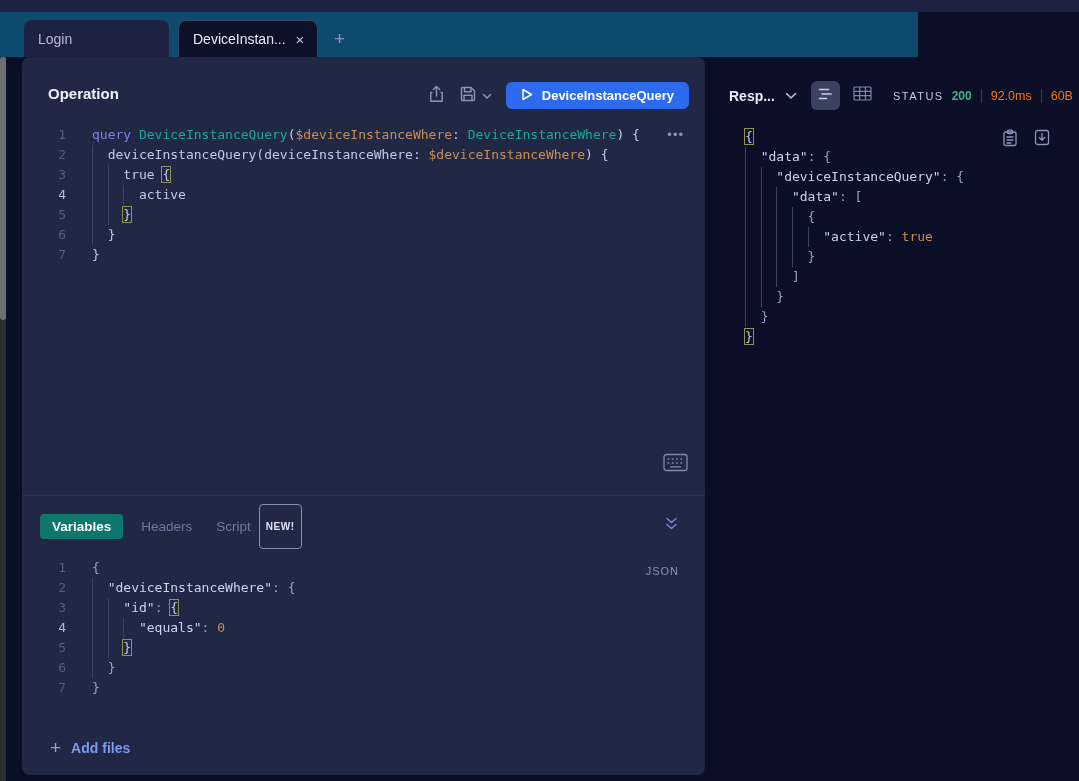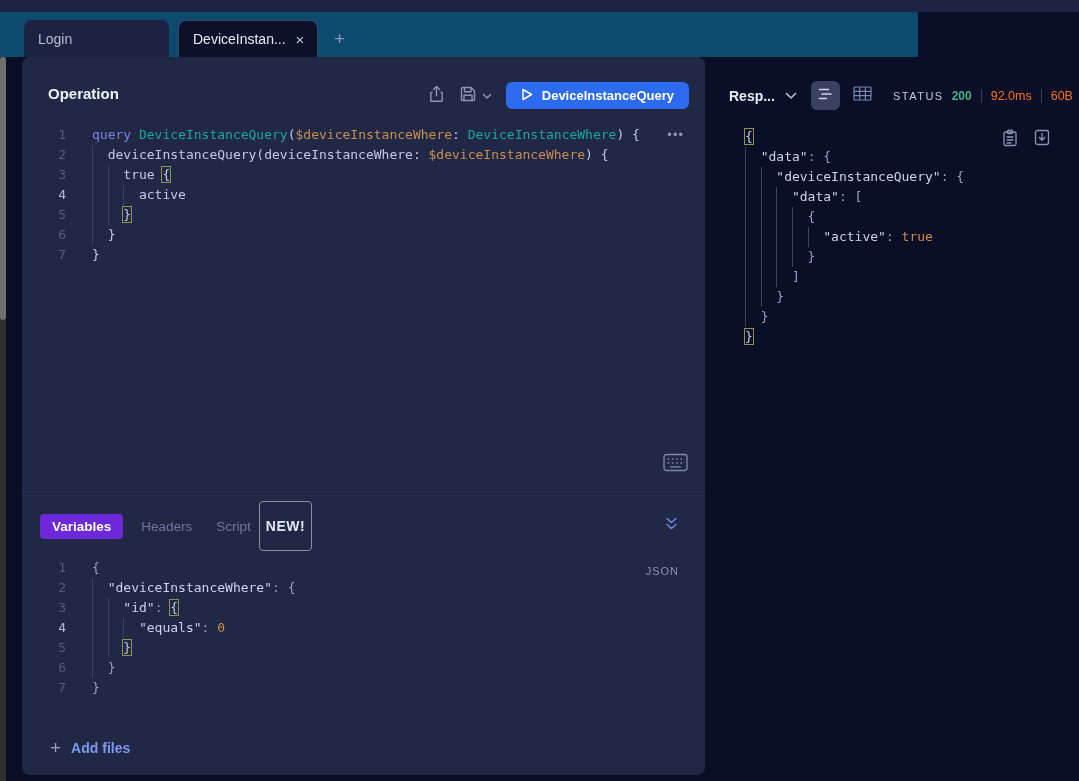--- a/index.html
+++ b/index.html
@@ -50,24 +50,24 @@
   .tk-brkt { color:#c3cae9; outline:1px solid #90924f; }
 
   .kebab { position:absolute; right:21px; top:70px; color:#8d94b5; font-size:13px; letter-spacing:1px; cursor:pointer; }
   .kbd-hint { position:absolute; right:17px; top:396px; color:#7e87ad; cursor:pointer; }
 
   .divider { position:absolute; left:0; top:438px; width:683px; height:1px; background:#2b3150; }
 
   
   .req-tabs { position:absolute; left:18px; top:455px; display:flex; align-items:center; height:28px; }
   .req-tab { font-size:13.5px; color:#6f78a1; margin-right:24px; cursor:pointer; display:flex; align-items:center; }
-  .req-tab.sel { background:#6d28d9; color:#ffffff; font-weight:700; border-radius:4px;
+  .req-tab.sel { background:#0f766e; color:#ffffff; font-weight:700; border-radius:4px;
                  padding:5px 12px; margin-right:18px; }
   .new-badge { margin-left:8px; border:1px solid #878ea9; border-radius:4px; color:#e2e6f5;
-               font-size:14px; font-weight:700; letter-spacing:.5px; padding:16px 6px; }
+               font-size:10px; font-weight:700; letter-spacing:.5px; padding:16px 6px; }
   .collapse-btn { position:absolute; right:26px; top:459px; color:#7589e2; cursor:pointer; }
   .lang-label { position:absolute; right:26px; top:508px; color:#8b93b4; font-size:11px; letter-spacing:1px; }
 
   .add-files { position:absolute; left:28px; top:680px; display:flex; align-items:center; gap:10px; cursor:pointer; }
   .add-files .plus { color:#9aa2c0; font-size:19px; font-weight:400; }
   .add-files .lbl  { color:#7d99f0; font-size:14px; font-weight:700; }
 
   
   .response { position:absolute; left:705px; top:0; width:374px; height:781px; }
   .resp-header { position:absolute; left:24px; top:81px; display:flex; align-items:center; }

